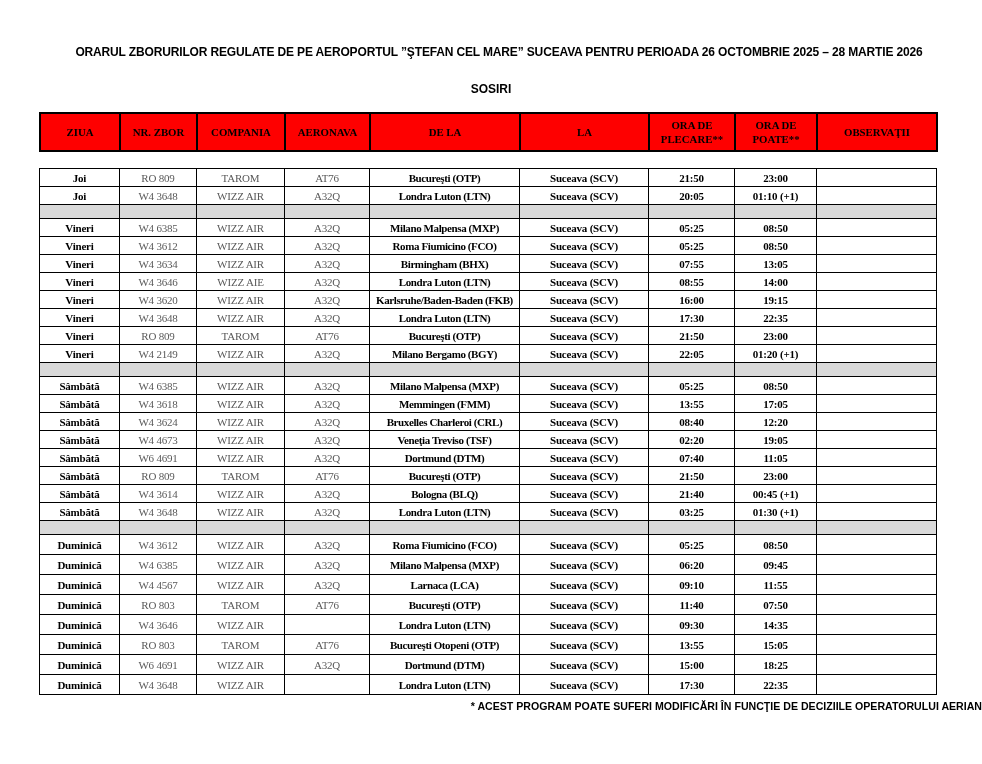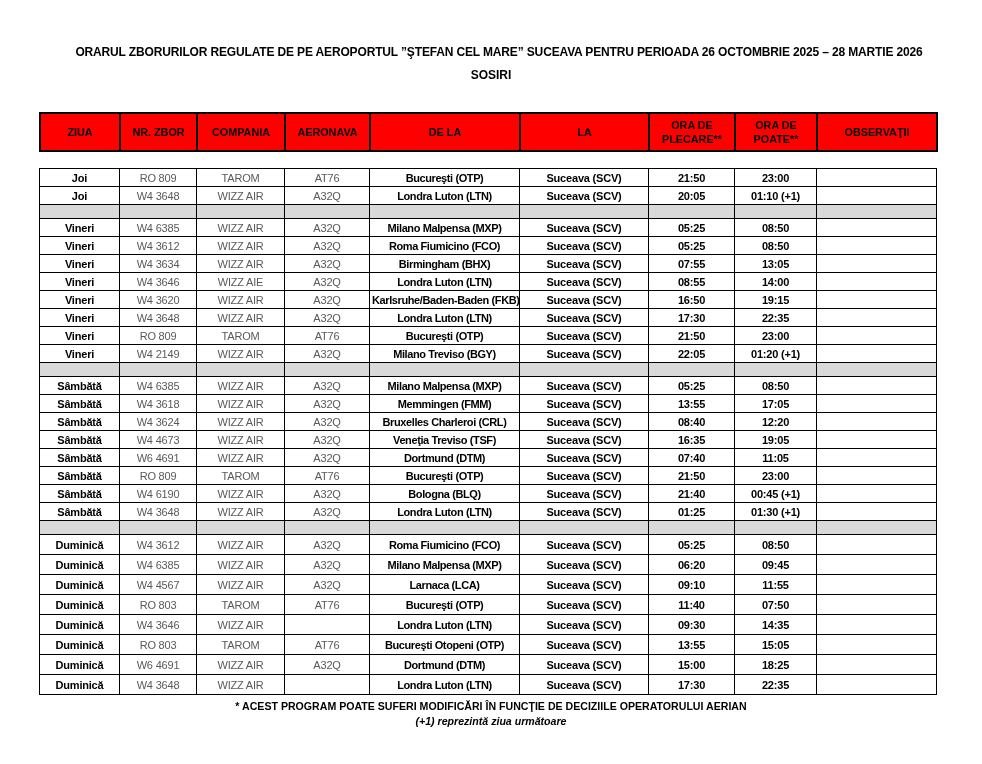--- a/index.html
+++ b/index.html
@@ -8,25 +8,25 @@
     width: 982px; height: 764px; background: #ffffff;
     font-family: "Liberation Sans", sans-serif; color: #000;
   }
   .page { position: relative; width: 982px; height: 764px; overflow: hidden; background: #fff; }
 
   .title {
     position: absolute; top: 45px; left: 8px; width: 100%;
     text-align: center; font-size: 12px; font-weight: 700; letter-spacing: -0.15px;
   }
   .subtitle {
-    position: absolute; top: 68px; left: 0; width: 100%;
+    position: absolute; top: 82px; left: 0; width: 100%;
     text-align: center; font-size: 12px; font-weight: 700;
   }
 
-  .tables { position: absolute; left: 39px; top: 112px; width: 897px; }
+  .tables { position: absolute; left: 39px; top: 112px; width: 897px; font-family: Liberation Serif, serif; }
   table { border-collapse: collapse; table-layout: fixed; width: 897px; }
 
   .header-table th {
     background: var(--header-bg, #fe0000);
     border: 2px solid #000;
     font-size: 10.8px; font-weight: 700; line-height: 1.3;
     padding: 3px 1px; text-align: center; height: 38px;
   }
 
   .body-table { margin-top: 16px; }
@@ -36,21 +36,21 @@
     white-space: nowrap; overflow: hidden; letter-spacing: -0.2px;
   }
   .body-table tr.sec-3 td { height: 20px; }
   .body-table tr.sep td { background: var(--sep-bg, #d9d9d9); height: 14px; }
   td.c0, td.c4, td.c5, td.c6, td.c7 { font-weight: 700; }
   td.c4 { letter-spacing: -0.4px; }
   td.c1, td.c2, td.c3 { color: var(--muted, #595959); }
 
   .footnotes {
     position: absolute; top: 699px; left: 0; width: 100%;
-    text-align: center; font-size: 10.6px; font-weight: 700; line-height: 14.5px;
+    text-align: right; font-size: 10.6px; font-weight: 700; line-height: 14.5px;
   }
   .fn-italic { font-style: italic; }
 </style>
 </head>
 <body>
 
 <div class="page">
 
   <div class="title">ORARUL ZBORURILOR REGULATE DE PE AEROPORTUL ”ŞTEFAN CEL MARE” SUCEAVA PENTRU PERIOADA 26 OCTOMBRIE 2025 – 28 MARTIE 2026</div>
   <div class="subtitle">SOSIRI</div>
@@ -173,21 +173,21 @@
             <td class="c7">14:00</td>
             <td class="c8"></td>
           </tr>
           <tr class="flight sec-1">
             <td class="c0">Vineri</td>
             <td class="c1">W4 3620</td>
             <td class="c2">WIZZ AIR</td>
             <td class="c3">A32Q</td>
             <td class="c4">Karlsruhe/Baden-Baden (FKB)</td>
             <td class="c5">Suceava (SCV)</td>
-            <td class="c6">16:50</td>
+            <td class="c6">16:00</td>
             <td class="c7">19:15</td>
             <td class="c8"></td>
           </tr>
           <tr class="flight sec-1">
             <td class="c0">Vineri</td>
             <td class="c1">W4 3648</td>
             <td class="c2">WIZZ AIR</td>
             <td class="c3">A32Q</td>
             <td class="c4">Londra Luton (LTN)</td>
             <td class="c5">Suceava (SCV)</td>
@@ -204,21 +204,21 @@
             <td class="c5">Suceava (SCV)</td>
             <td class="c6">21:50</td>
             <td class="c7">23:00</td>
             <td class="c8"></td>
           </tr>
           <tr class="flight sec-1">
             <td class="c0">Vineri</td>
             <td class="c1">W4 2149</td>
             <td class="c2">WIZZ AIR</td>
             <td class="c3">A32Q</td>
-            <td class="c4">Milano Treviso (BGY)</td>
+            <td class="c4">Milano Bergamo (BGY)</td>
             <td class="c5">Suceava (SCV)</td>
             <td class="c6">22:05</td>
             <td class="c7">01:20 (+1)</td>
             <td class="c8"></td>
           </tr>
           <tr class="sep">
             <td class="c0"></td>
             <td class="c1"></td>
             <td class="c2"></td>
             <td class="c3"></td>
@@ -261,21 +261,21 @@
             <td class="c7">12:20</td>
             <td class="c8"></td>
           </tr>
           <tr class="flight sec-2">
             <td class="c0">Sâmbătă</td>
             <td class="c1">W4 4673</td>
             <td class="c2">WIZZ AIR</td>
             <td class="c3">A32Q</td>
             <td class="c4">Veneţia Treviso (TSF)</td>
             <td class="c5">Suceava (SCV)</td>
-            <td class="c6">16:35</td>
+            <td class="c6">02:20</td>
             <td class="c7">19:05</td>
             <td class="c8"></td>
           </tr>
           <tr class="flight sec-2">
             <td class="c0">Sâmbătă</td>
             <td class="c1">W6 4691</td>
             <td class="c2">WIZZ AIR</td>
             <td class="c3">A32Q</td>
             <td class="c4">Dortmund (DTM)</td>
             <td class="c5">Suceava (SCV)</td>
@@ -289,37 +289,37 @@
             <td class="c2">TAROM</td>
             <td class="c3">AT76</td>
             <td class="c4">Bucureşti (OTP)</td>
             <td class="c5">Suceava (SCV)</td>
             <td class="c6">21:50</td>
             <td class="c7">23:00</td>
             <td class="c8"></td>
           </tr>
           <tr class="flight sec-2">
             <td class="c0">Sâmbătă</td>
-            <td class="c1">W4 6190</td>
+            <td class="c1">W4 3614</td>
             <td class="c2">WIZZ AIR</td>
             <td class="c3">A32Q</td>
             <td class="c4">Bologna (BLQ)</td>
             <td class="c5">Suceava (SCV)</td>
             <td class="c6">21:40</td>
             <td class="c7">00:45 (+1)</td>
             <td class="c8"></td>
           </tr>
           <tr class="flight sec-2">
             <td class="c0">Sâmbătă</td>
             <td class="c1">W4 3648</td>
             <td class="c2">WIZZ AIR</td>
             <td class="c3">A32Q</td>
             <td class="c4">Londra Luton (LTN)</td>
             <td class="c5">Suceava (SCV)</td>
-            <td class="c6">01:25</td>
+            <td class="c6">03:25</td>
             <td class="c7">01:30 (+1)</td>
             <td class="c8"></td>
           </tr>
           <tr class="sep">
             <td class="c0"></td>
             <td class="c1"></td>
             <td class="c2"></td>
             <td class="c3"></td>
             <td class="c4"></td>
             <td class="c5"></td>
@@ -414,16 +414,15 @@
             <td class="c6">17:30</td>
             <td class="c7">22:35</td>
             <td class="c8"></td>
           </tr>
         </tbody>
     </table>
   </div>
 
   <div class="footnotes">
     <div>* ACEST PROGRAM POATE SUFERI MODIFICĂRI ÎN FUNCŢIE DE DECIZIILE OPERATORULUI AERIAN</div>
-    <div class="fn-italic">(+1) reprezintă ziua următoare</div>
   </div>
 
 </div>
 
 </body></html>

